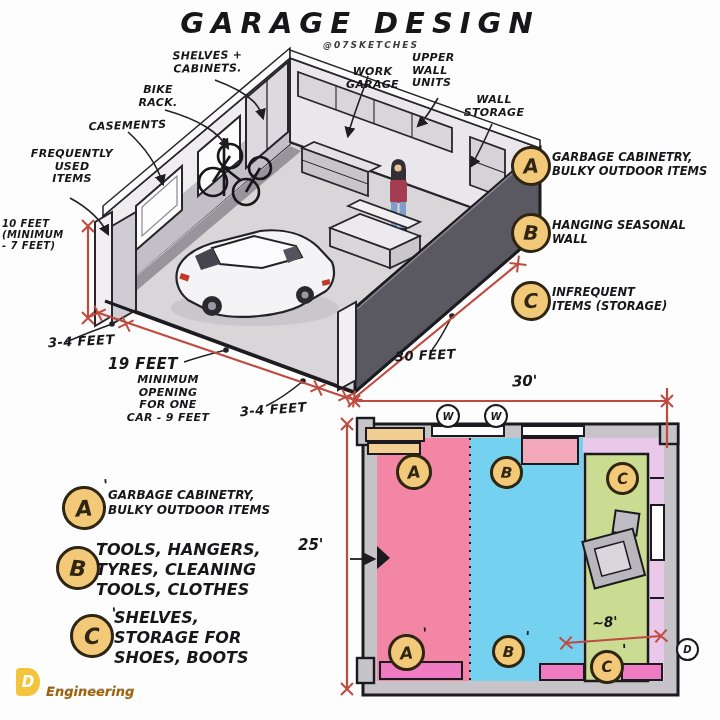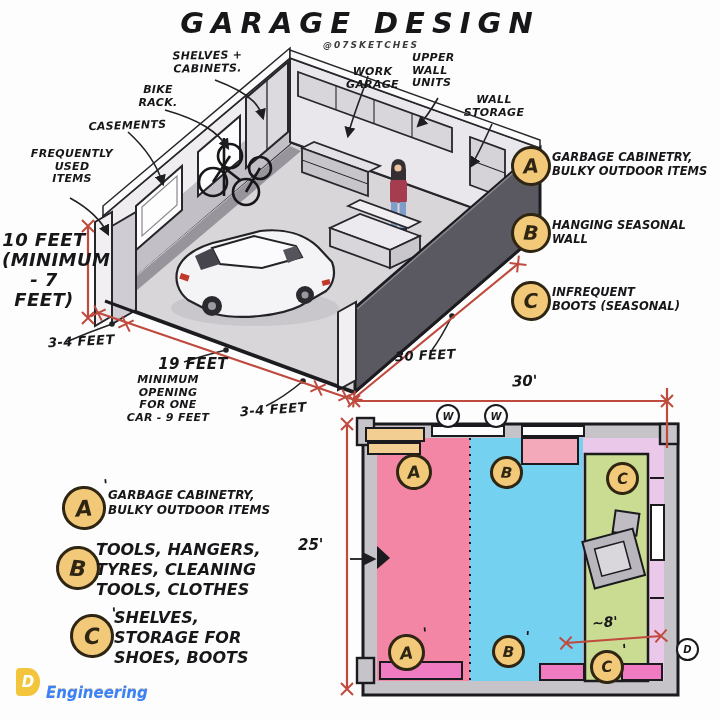--- a/index.html
+++ b/index.html
@@ -14,21 +14,21 @@
   .plandim{font-size:15px;}
   .legtxt{font-size:11.5px;line-height:1.25;text-align:left;}
   .badge{position:absolute;border-radius:50%;background:#f2c879;border:3px solid #2e2512;
          display:flex;align-items:center;justify-content:center;color:#2e2512;font-weight:bold;}
   .badge .prime{position:absolute;top:-11px;right:-7px;font-size:15px;color:#17171a;}
   .wcircle{position:absolute;width:20px;height:20px;border:2px solid #1b1b1f;border-radius:50%;
            background:#fff;display:flex;align-items:center;justify-content:center;
            font-size:10px;font-weight:bold;color:#1b1b1f;}
   .wm-logo{position:absolute;width:24px;height:28px;background:#f3c53d;border-radius:4px 50% 50% 4px;
            display:flex;align-items:center;justify-content:center;color:#fff;font-weight:bold;font-size:15px;}
-  .wm-text{position:absolute;font-size:15px;font-weight:bold;color:#3b82f6;
+  .wm-text{position:absolute;font-size:13px;font-weight:bold;color:#a16207;
            text-shadow:0 1px 0 #fff,0 -1px 0 #c2c2c2;}
 </style>
 </head>
 <body>
 
 <div id="canvas">
 
 <svg width="720" height="720" viewBox="0 0 720 720">
   <defs>
     <marker id="arrow" viewBox="0 0 10 10" refX="8" refY="5" markerWidth="7" markerHeight="7" orient="auto-start-reverse">
@@ -241,25 +241,25 @@
 <div class="txt note" style="left:27px;top:148px;width:90px;">FREQUENTLY
 USED
 ITEMS</div>
 <div class="txt note" style="left:325px;top:66px;width:95px;">WORK GARAGE</div>
 <div class="txt note" style="left:412px;top:52px;width:60px;text-align:left;">UPPER
 WALL
 UNITS</div>
 <div class="txt note" style="left:463px;top:94px;width:62px;">WALL
 STORAGE</div>
 
-<div class="txt dim" style="left:2px;top:230px;width:84px;text-align:center;font-size:18px;">10 FEET
+<div class="txt dim" style="left:2px;top:218px;width:84px;text-align:left;font-size:10px;">10 FEET
 (MINIMUM
 - 7 FEET)</div>
 <div class="txt dim" style="left:48px;top:334px;width:90px;transform:rotate(-3deg);">3-4 FEET</div>
-<div class="txt dim" style="left:108px;top:356px;width:120px;text-align:right;font-size:15px;">19 FEET</div>
+<div class="txt dim" style="left:108px;top:356px;width:120px;text-align:left;font-size:15px;">19 FEET</div>
 <div class="txt note" style="left:108px;top:374px;width:120px;">MINIMUM
 OPENING
 FOR ONE
 CAR - 9 FEET</div>
 <div class="txt dim" style="left:240px;top:402px;width:90px;transform:rotate(-4deg);">3-4 FEET</div>
 <div class="txt dim" style="left:395px;top:348px;width:90px;transform:rotate(-3deg);">30 FEET</div>
 
 <div class="badge" style="left:511px;top:146px;width:34px;height:34px;font-size:20px;transform:rotate(-4deg);">
   <span>A</span>
   <span class="prime"></span>
@@ -270,21 +270,21 @@
   <span>B</span>
   <span class="prime"></span>
 </div>
 <div class="txt legtxt" style="left:552px;top:218px;width:165px;">HANGING SEASONAL
 WALL</div>
 <div class="badge" style="left:511px;top:281px;width:34px;height:34px;font-size:20px;transform:rotate(-3deg);">
   <span>C</span>
   <span class="prime"></span>
 </div>
 <div class="txt legtxt" style="left:552px;top:285px;width:165px;">INFREQUENT
-BOOTS (SEASONAL)</div>
+ITEMS (STORAGE)</div>
 
 <div class="badge" style="left:62px;top:486px;width:38px;height:38px;font-size:22px;transform:rotate(-5deg);">
   <span>A</span>
   <span class="prime">'</span>
 </div>
 <div class="txt legtxt" style="left:108px;top:488px;width:180px;font-size:12px;">GARBAGE CABINETRY,
 BULKY OUTDOOR ITEMS</div>
 <div class="badge" style="left:56px;top:546px;width:38px;height:38px;font-size:22px;transform:rotate(4deg);">
   <span>B</span>
   <span class="prime">'</span>

